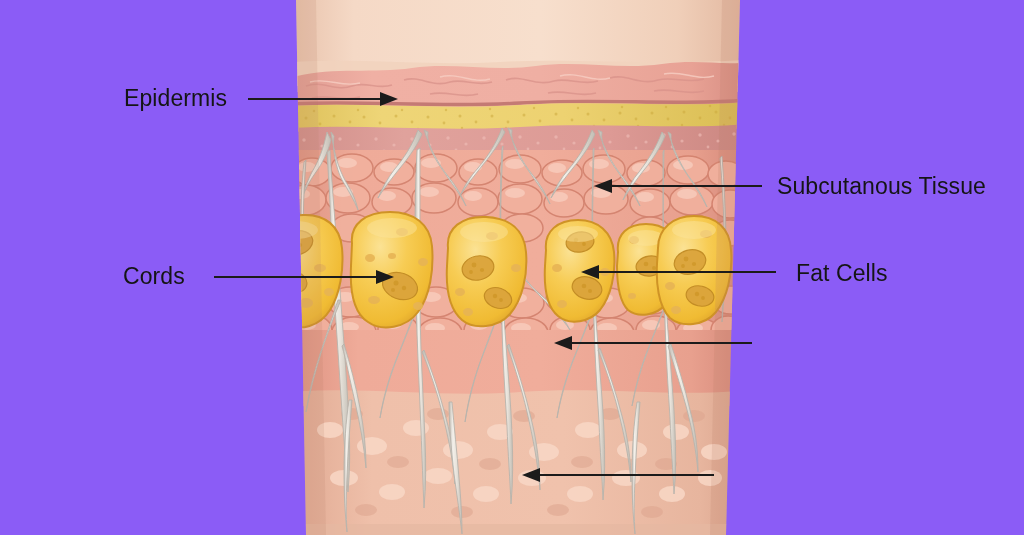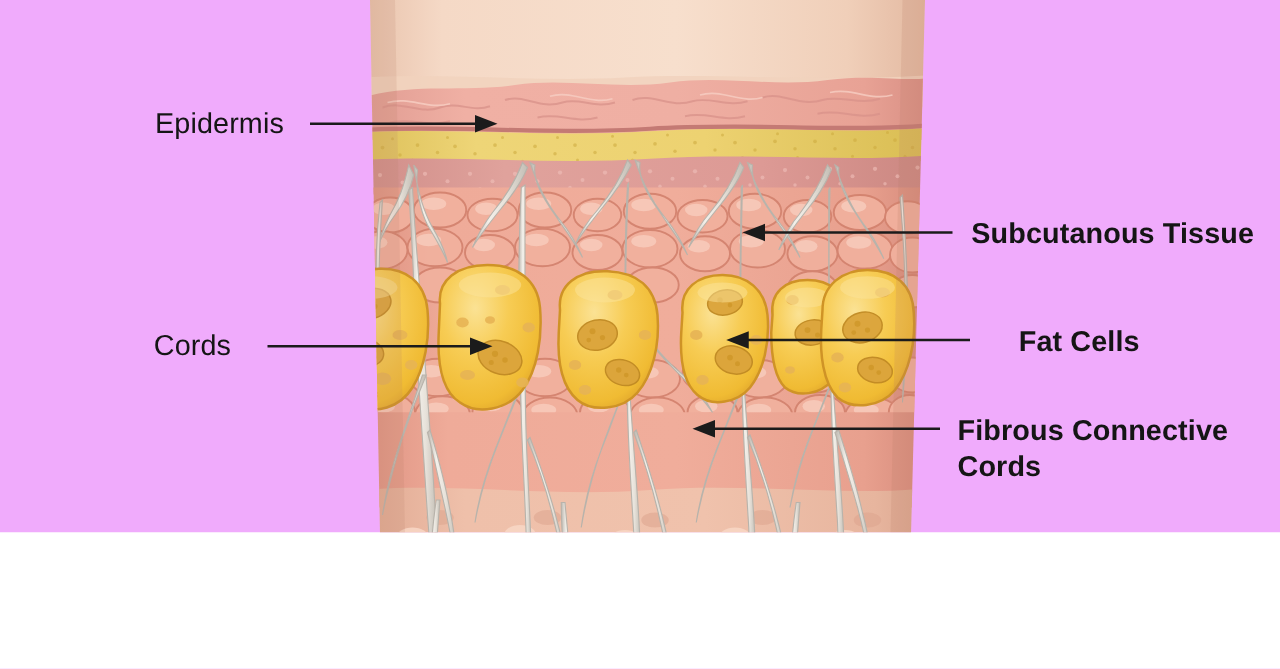--- a/index.html
+++ b/index.html
@@ -7,48 +7,48 @@
     margin: 0;
     padding: 0;
     background: #ffffff;
   }
   body {
     font-family: "Liberation Sans", sans-serif;
   }
   #stage {
     position: relative;
     width: 1024px;
-    height: 426px;
-    background: #f0abfc;
+    height: 535px;
+    background: #8b5cf6;
     overflow: hidden;
   }
   #figure {
     position: absolute;
     left: 0;
     top: 0;
     width: 1024px;
     height: 535px;
   }
   .label {
     position: absolute;
     color: #151515;
     font-family: "Liberation Sans", sans-serif;
     font-size: 23px;
     line-height: 29px;
     letter-spacing: 0.1px;
     white-space: pre-line;
     user-select: none;
   }
-  .label.right { text-align: left; font-weight: bold; }
+  .label.right { text-align: left; }
   .label.left  { text-align: right; }
 
   #lbl-epidermis   { left: 124px; top: 84px;  }
   #lbl-dermis      { left: 123px; top: 262px; }
   #lbl-subcut      { left: 777px; top: 172px; }
-  #lbl-fatcells    { left: 815px; top: 259px; }
+  #lbl-fatcells    { left: 796px; top: 259px; }
   #lbl-fibrous     { left: 766px; top: 330px; }
   #lbl-celulitis   { left: 730px; top: 462px; }
 </style>
 </head>
 <body>
 
 <div id="stage">
 
   <svg id="figure" viewBox="0 0 1024 535" xmlns="http://www.w3.org/2000/svg">
     <defs>
@@ -674,17 +674,15 @@
   </svg>
 
   <div class="label left" id="lbl-epidermis">Epidermis</div>
 
   <div class="label left" id="lbl-dermis">Cords</div>
 
   <div class="label right" id="lbl-subcut">Subcutanous Tissue</div>
 
   <div class="label right" id="lbl-fatcells">Fat Cells</div>
 
-  <div class="label right" id="lbl-fibrous">Fibrous Connective
-Cords</div>
 
 
 </div>
 
 </body></html>

